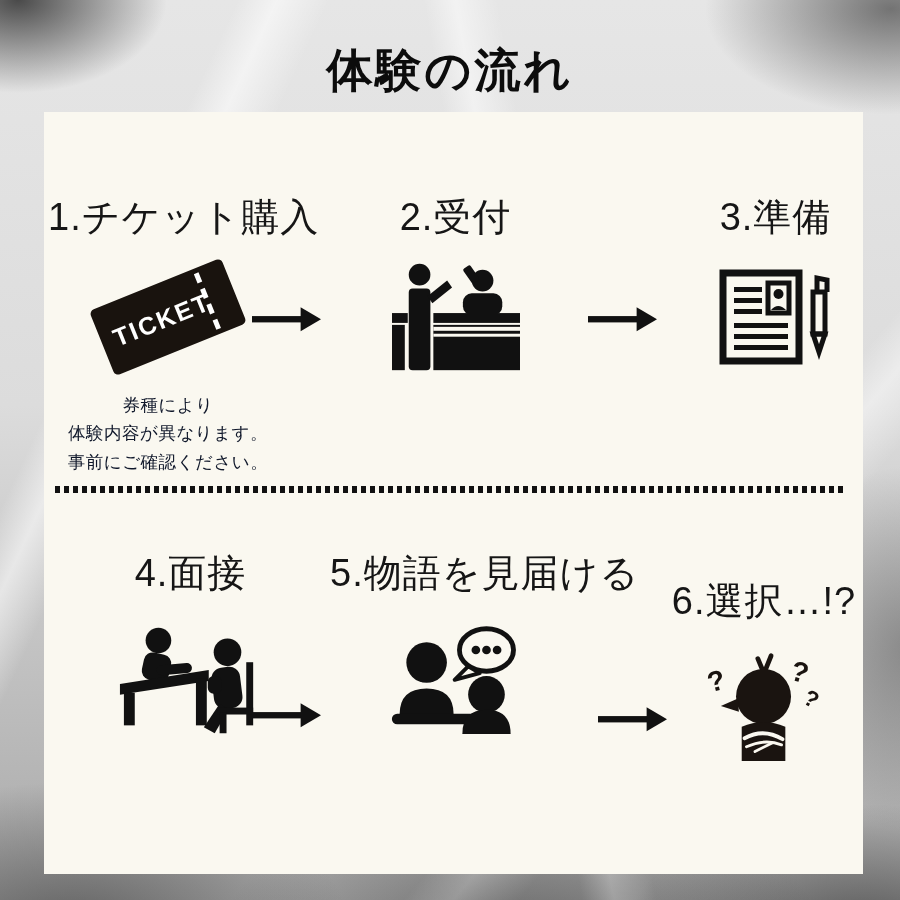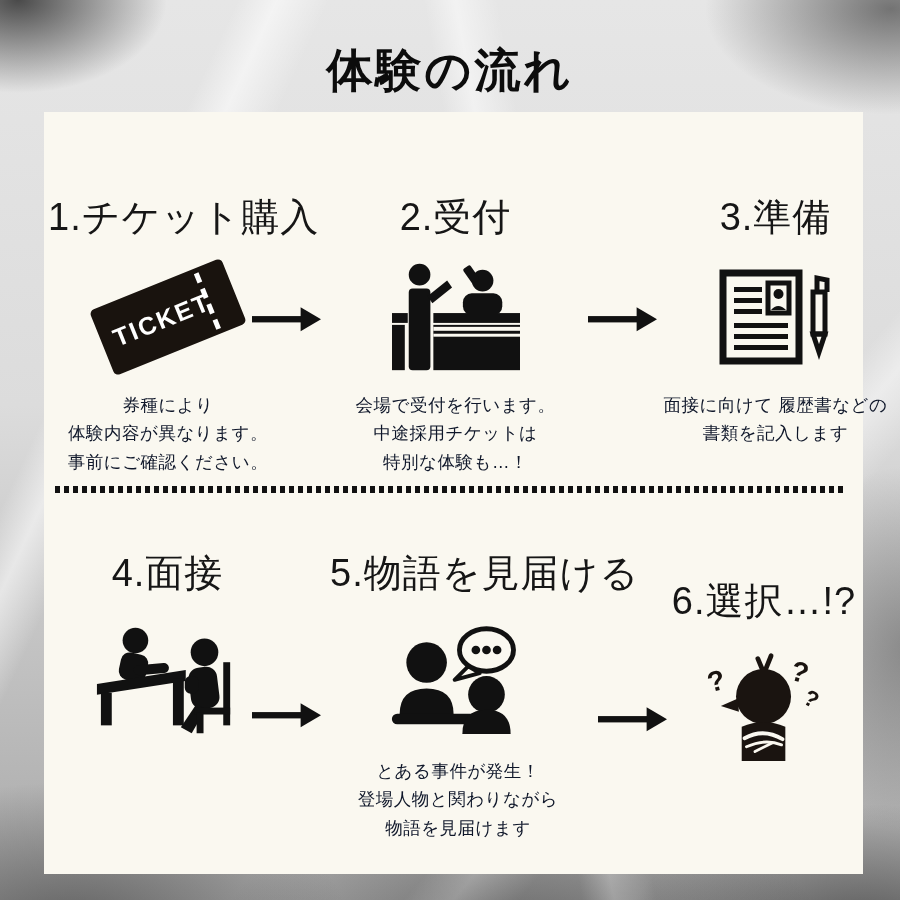--- a/index.html
+++ b/index.html
@@ -36,21 +36,21 @@
   .icon-area{display:flex;align-items:center;justify-content:center;}
   .row1 .icon-area{height:148px;}
   .row2 .icon-area{height:158px;}
   .step-caption{
     font-size:17.5px;line-height:1.62;color:#0f172a;
     white-space:pre-line;letter-spacing:.5px;
   }
   .step1{left:48px;top:192px;width:240px;}
   .step2{left:338px;top:192px;width:235px;}
   .step3{left:628px;top:192px;width:235px;margin-left:30px;}
-  .step4{left:40px;top:548px;width:255px;}
+  .step4{left:63px;top:548px;width:255px;}
   .step5{left:330px;top:548px;width:256px;text-align:center;}
   .step6{left:638px;top:576px;width:252px;}
   .arrow{position:absolute;width:70px;height:26px;}
   .arrow1{left:252px;top:306px;}
   .arrow2{left:588px;top:306px;}
   .arrow3{left:252px;top:702px;}
   .arrow4{left:598px;top:706px;}
   .divider{
     position:absolute;left:55px;top:486px;width:792px;height:7px;
     background:repeating-linear-gradient(90deg,#111 0 5px,transparent 5px 9px);
@@ -97,23 +97,20 @@
         <circle cx="92" cy="21" r="11"></circle>
         <rect x="72" y="34" width="40" height="22" rx="9"></rect>
         <rect x="76" y="6" width="9" height="18" rx="2" transform="rotate(-35 80 15)"></rect>
         <rect x="42" y="54" width="88" height="10"></rect>
         <rect x="42" y="66" width="88" height="46"></rect>
       </g>
       <rect x="42" y="68" width="88" height="4" fill="#FAF8F0"></rect>
       <rect x="42" y="75" width="88" height="3" fill="#FAF8F0"></rect>
     </svg>
   </div>
-  <div class="step-caption">会場で受付を行います。
-中途採用チケットは
-特別な体験も…！</div>
 </div>
 
 <div class="step row1 step3">
   <div class="step-heading">3.準備</div>
   <div class="icon-area">
     <svg width="118" height="98" viewBox="0 0 118 98">
       <rect x="6" y="5" width="76" height="88" fill="none" stroke="#111" stroke-width="7"></rect>
       <g fill="#111">
         <rect x="17" y="19" width="28" height="5"></rect>
         <rect x="17" y="30" width="28" height="5"></rect>
@@ -125,22 +122,20 @@
       <rect x="51" y="15" width="21" height="30" fill="none" stroke="#111" stroke-width="5"></rect>
       <circle cx="61.5" cy="26" r="5" fill="#111"></circle>
       <path d="M54,42 q7,-8 15,0 z" fill="#111"></path>
       <g stroke="#111" stroke-width="5" fill="none">
         <rect x="96" y="24" width="12" height="42"></rect>
         <path d="M96,66 L108,66 L102,84 Z"></path>
         <path d="M100,24 L100,10 L110,12 L110,24"></path>
       </g>
     </svg>
   </div>
-  <div class="step-caption">面接に向けて 履歴書などの
-書類を記入します</div>
 </div>
 
 <div class="divider"></div>
 
 <div class="step row2 step4">
   <div class="step-heading">4.面接</div>
   <div class="icon-area">
     <svg width="148" height="116" viewBox="0 0 150 116">
       <g fill="#111">
         <circle cx="42" cy="20" r="13"></circle>
@@ -174,23 +169,20 @@
       </g>
       <ellipse cx="102" cy="29" rx="28" ry="22" fill="#FAF8F0" stroke="#111" stroke-width="5"></ellipse>
       <path d="M83,46 L69,60 L95,53 Z" fill="#FAF8F0" stroke="#111" stroke-width="4" stroke-linejoin="round"></path>
       <g fill="#111">
         <circle cx="91" cy="29" r="4.5"></circle>
         <circle cx="102" cy="29" r="4.5"></circle>
         <circle cx="113" cy="29" r="4.5"></circle>
       </g>
     </svg>
   </div>
-  <div class="step-caption">とある事件が発生！
-登場人物と関わりながら
-物語を見届けます</div>
 </div>
 
 <div class="step row2 step6">
   <div class="step-heading">6.選択…!?</div>
   <div class="icon-area">
     <svg width="128" height="116" viewBox="0 0 135 116">
       <g stroke="#1a1410" stroke-width="5" stroke-linecap="round">
         <line x1="61" y1="8" x2="66" y2="20"></line>
         <line x1="75" y1="5" x2="69" y2="20"></line>
       </g>

